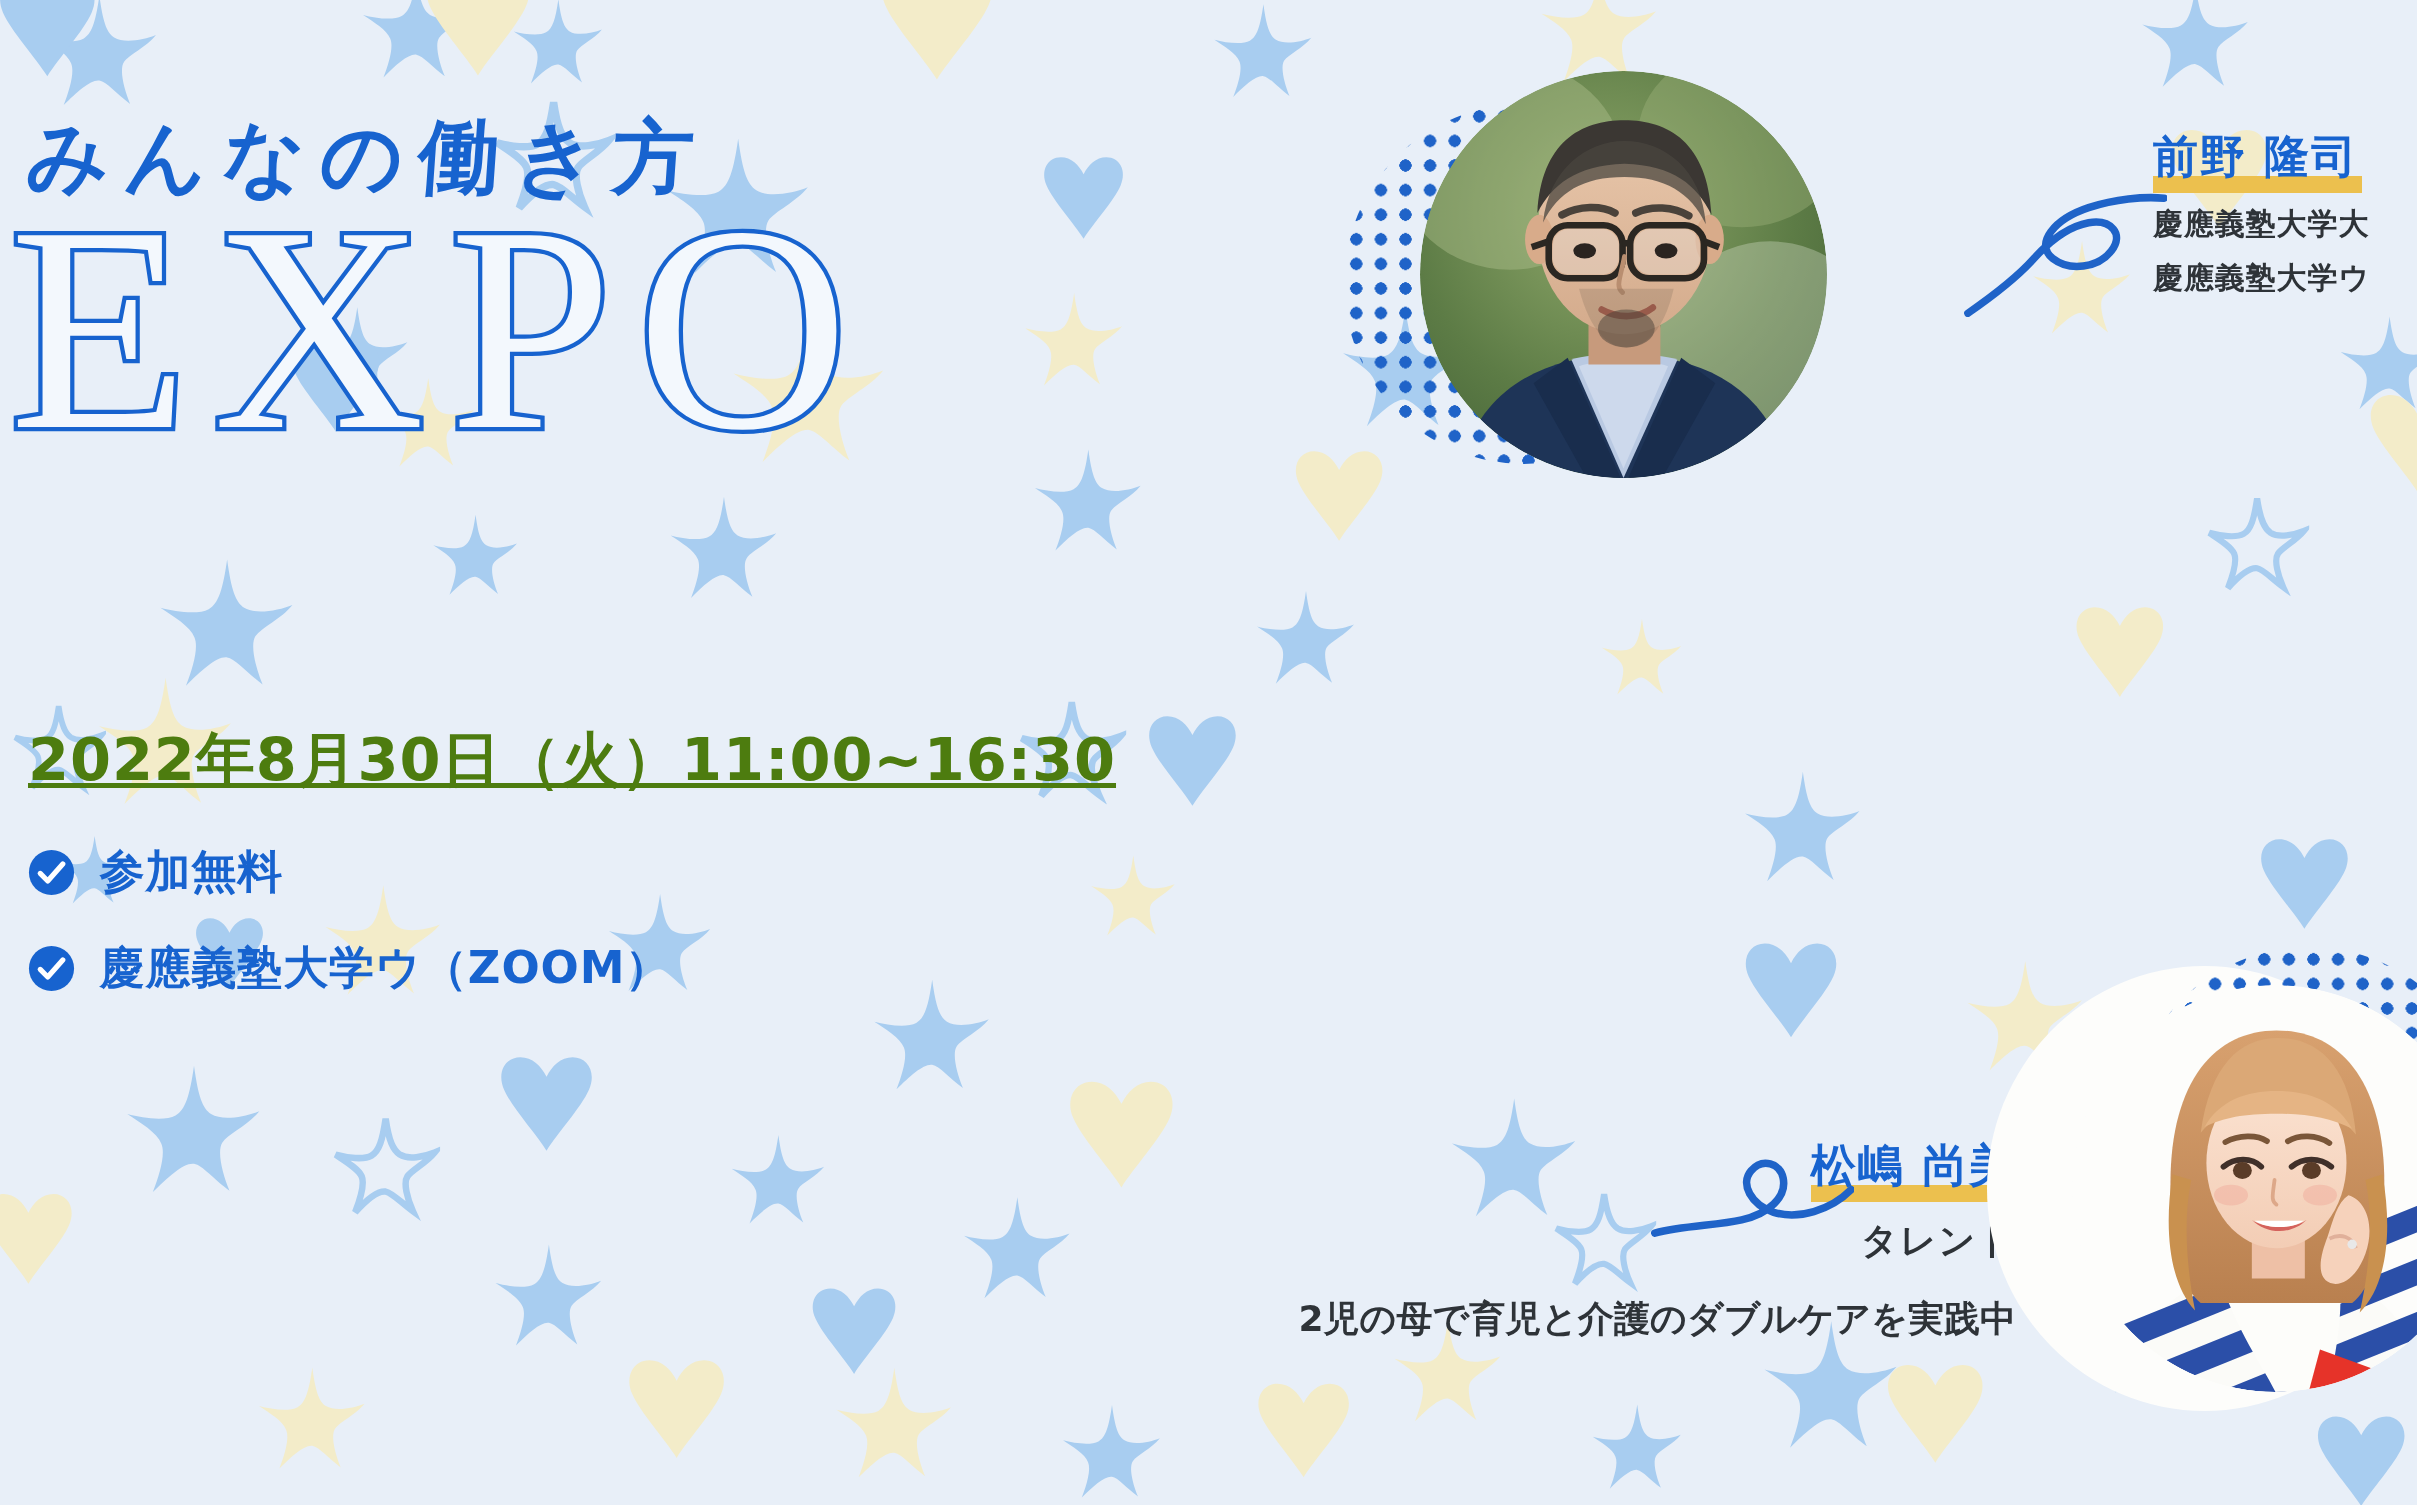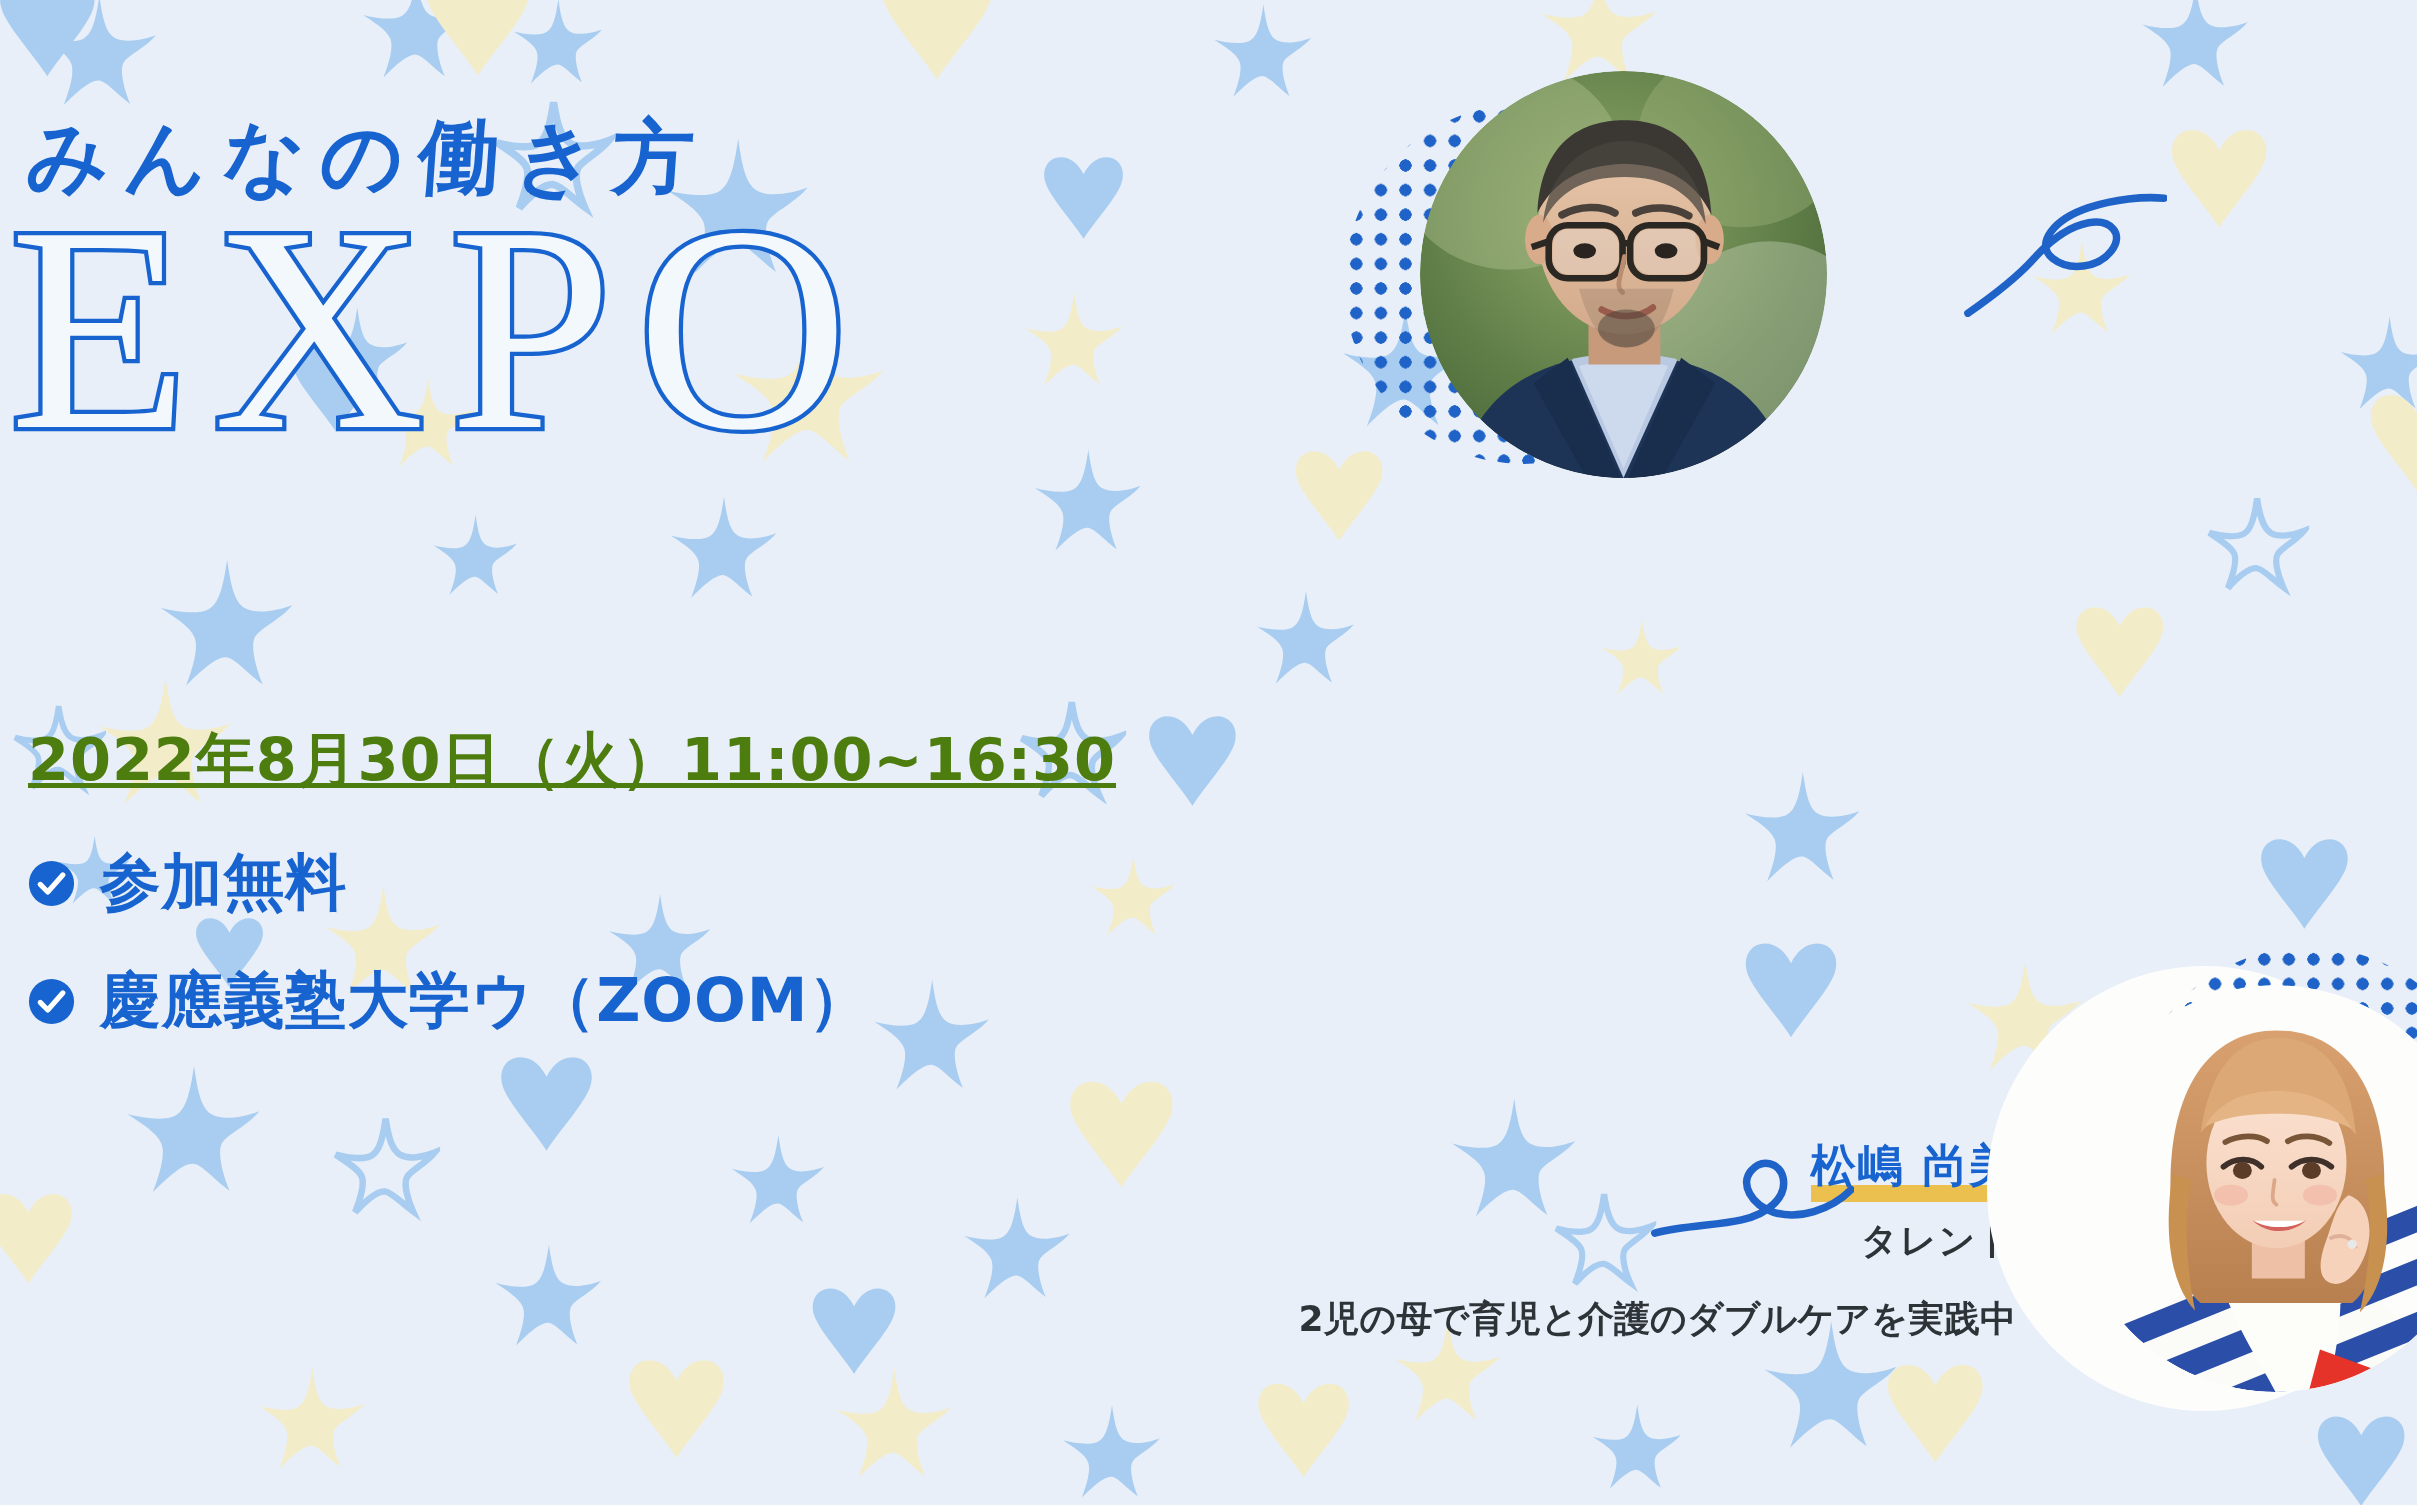--- a/index.html
+++ b/index.html
@@ -47,21 +47,21 @@
   .bullets{ position:absolute; left:28px; top:842px; }
   .bullet{
     display:flex; align-items:center; gap:24.6px;
     margin-bottom:36px;
   }
   .check-icon{
     width:47px; height:47px; flex:0 0 47px;
     position:relative;
   }
   .bullet-label{
-    font-size:61px; font-weight:700; color:#1763cf;
+    font-size:45px; font-weight:700; color:#1763cf;
     white-space:nowrap; letter-spacing:0.9px;
     font-family:"DejaVu Sans", sans-serif;
   }
 
   
   .speaker{ position:absolute; z-index:5; }
 
   
   #speaker-top{ left:1344px; top:28px; width:1074px; height:454px; }
   .dot-circle{
@@ -331,20 +331,25 @@
           <path d="M216 196 C212 218 206 228 214 234" stroke="#b98e70" stroke-width="5" fill="none" stroke-linecap="round"></path>
 
           <path d="M192 252 C210 262 232 261 246 250" stroke="#a8604f" stroke-width="7" fill="none" stroke-linecap="round"></path>
 
           <ellipse cx="218" cy="272" rx="30" ry="20" fill="#4a423a" opacity=".5"></ellipse>
           <path d="M168 230 C180 276 200 292 218 292 C238 292 258 274 268 230" fill="#4a423a" opacity=".16"></path>
         </g>
       </svg>
     </div>
 
+    <div class="speaker-info-top">
+      <div class="speaker-name">前野 隆司</div>
+      <div class="speaker-affil">慶應義塾大学大</div>
+      <div class="speaker-affil">慶應義塾大学ウ</div>
+    </div>
   </div>
 
   <svg class="flourish" id="flourish-top" viewBox="0 0 215 140">
     <path d="M4 136 C30 118 58 96 74 78 C92 58 110 44 132 40 C156 36 170 52 156 70
              C142 88 112 92 94 78 C74 62 96 36 132 24 C160 15 190 12 212 14" fill="none" stroke="#1f63c8" stroke-width="8" stroke-linecap="round"></path>
   </svg>
 
   <div class="speaker" id="speaker-bottom">
 
     <div class="photo-white-blob"></div>

